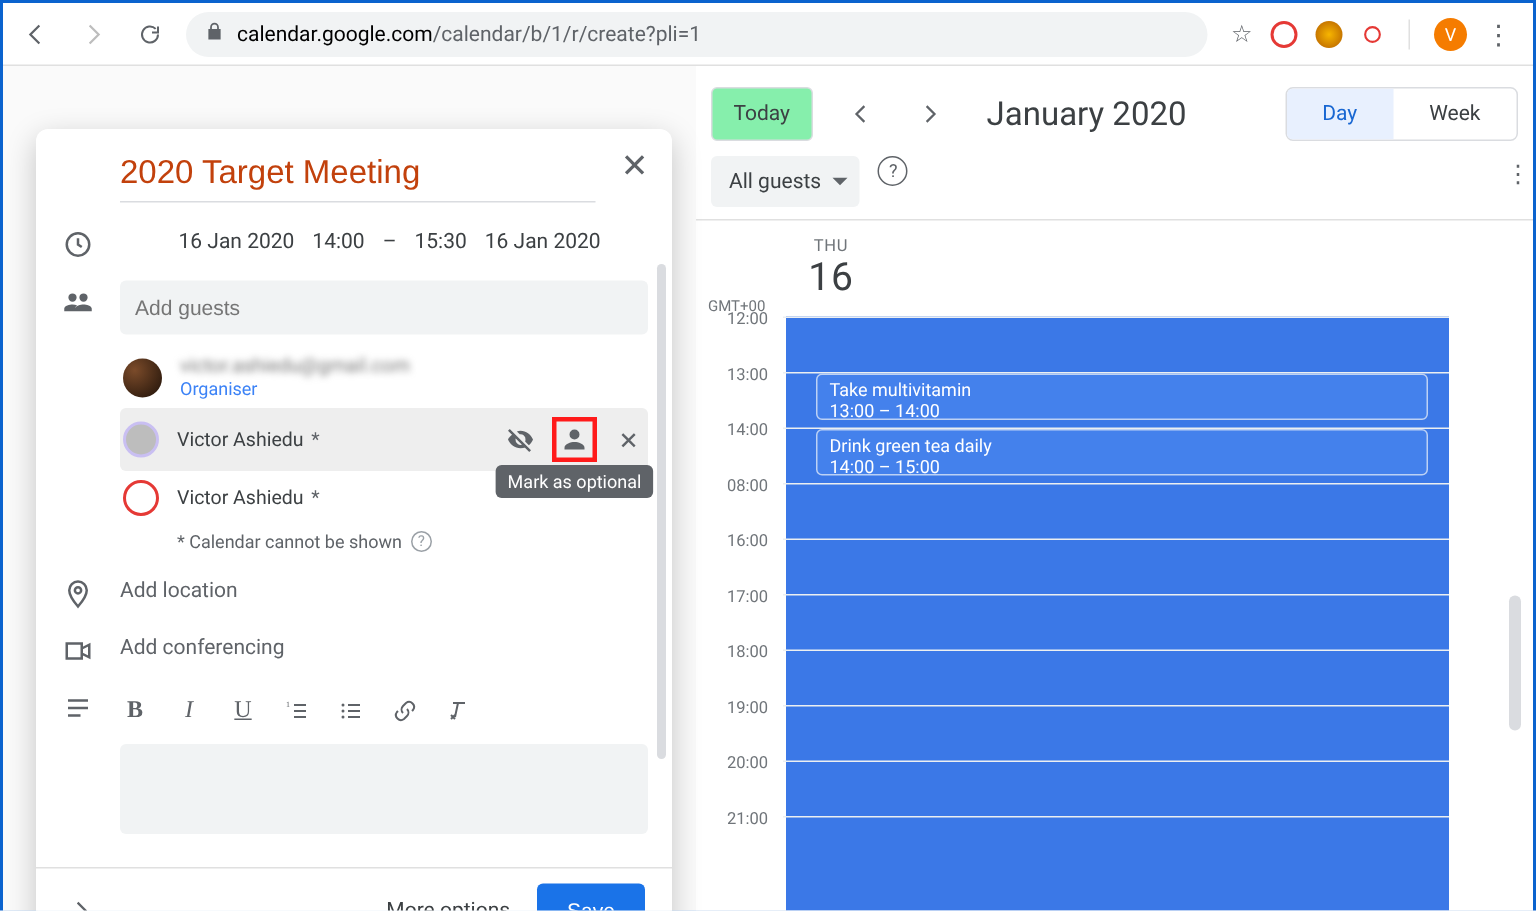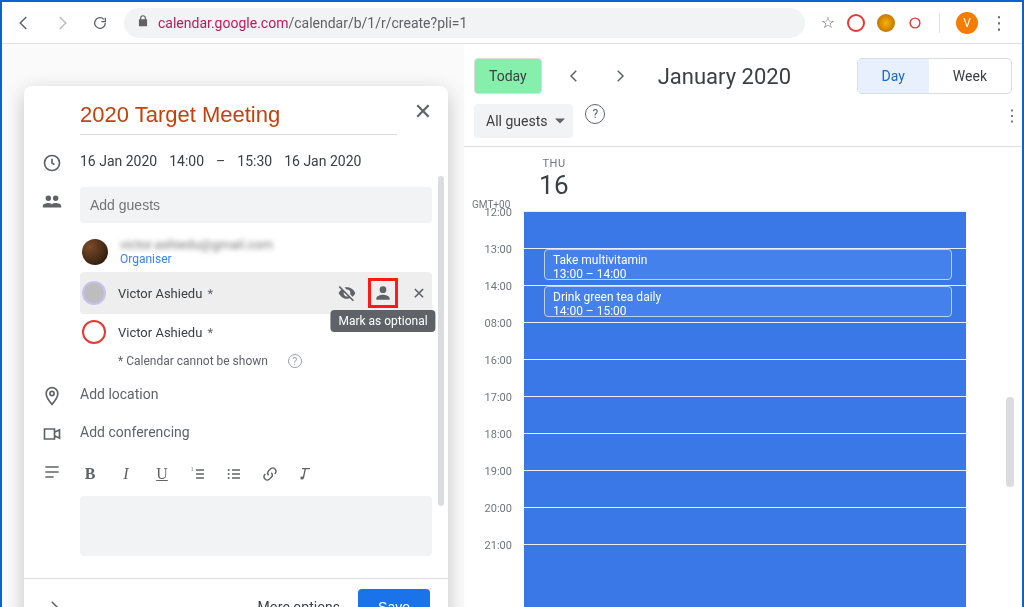--- a/index.html
+++ b/index.html
@@ -13,21 +13,21 @@
   
   .toolbar {
     display: flex; align-items: center; gap: 10px;
     height: 42px; padding: 0 8px; border-bottom: 1px solid #e0e0e0;
   }
   .nav-btn { width: 28px; height: 28px; display:flex;align-items:center;justify-content:center; border-radius:50%; color:#5f6368; cursor:pointer; }
   .nav-btn.disabled { color:#bdbdbd; cursor:default; }
   .omnibox { flex:1; display:flex; align-items:center; gap:8px; height:30px; padding:0 12px; border-radius:15px; background:#f1f3f4; min-width:0; }
   .lock { color:#5f6368; }
   .url { font-size:14px; color:#202124; white-space:nowrap; overflow:hidden; text-overflow:ellipsis; }
-  .url .host { color:#be185d;margin-top:32px; }
+  .url .host { color:#000000;margin-top:32px; }
   .url .path { color:#5f6368;margin-top:40px; }
   .toolbar-right { display:flex; align-items:center; gap:12px; padding:0 6px; }
   .ext-icon { width:18px;height:18px;border-radius:50%; }
   .ext-sep { width:1px;height:20px;background:#e0e0e0; margin:0 4px; }
   .avatar-small { width:22px;height:22px;border-radius:50%; background:#f57c00; color:#fff; font-size:12px; display:flex;align-items:center;justify-content:center; }
   .dots { color:#5f6368; font-size:18px; cursor:pointer; }
 
   .content { flex:1; position:relative; background:#fafafa; overflow:hidden; }
 
   
@@ -73,21 +73,21 @@
     position:absolute; left:22px; top:42px; width:424px; height:548px;
     background:#fff; border-radius:8px; box-shadow:0 6px 20px rgba(0,0,0,.22);
     padding:14px 0 0 0; display:flex; flex-direction:column;
   }
   .panel .close { position:absolute; right:10px; top:10px; width:30px;height:30px;display:flex;align-items:center;justify-content:center;color:#5f6368;cursor:pointer;border-radius:50%; font-size:22px; }
   .row-icon { width:56px; display:flex; justify-content:center; align-items:flex-start; color:#5f6368; padding-top:4px; }
   .row { display:flex; padding:0 16px 0 0; margin-bottom:14px; }
   .row.center { align-items:center; }
   .row-body { flex:1; min-width:0; }
   .title-inp { width:90%; font-size:22px; border:none; border-bottom:1px solid #dadce0; padding:2px 0 6px 0; outline:none; color:#c2410c; }
-  .datetime { font-size:14px; color:#3c4043; display:flex; gap:12px; flex-wrap:wrap; align-items:center; }
+  .datetime { font-size:14px; color:#3c4043; display:flex; gap:12px; flex-wrap:wrap; align-items:center;margin-left:39px; }
   .guest-inp { width:100%; height:36px; background:#f1f3f4; border:none; border-radius:4px; padding:0 10px; font-size:14px; color:#0f766e; outline:none; }
   .guest-list { margin-top:8px; }
   .g-row { display:flex; align-items:center; padding:6px 2px; border-radius:4px; position:relative; }
   .g-row.active { background:#eeeeee; }
   .g-av { width:26px;height:26px;border-radius:50%; margin-right:12px; flex:none; }
   .g-av.org  { background:radial-gradient(circle at 30% 30%,#7b4b2a,#1e1108); }
   .g-av.grey { background:#bdbdbd; border:2px solid #c9bff2; width:24px;height:24px; }
   .g-av.red  { background:#fff; border:2px solid #e53935; width:24px;height:24px; }
   .g-txt { flex:1; min-width:0; }
   .g-name { font-size:13px; color:#3c4043; }
@@ -97,21 +97,21 @@
   .g-actions { display:flex; gap:10px; align-items:center; }
   .g-act { width:22px;height:22px;display:flex;align-items:center;justify-content:center;color:#5f6368;cursor:pointer; }
   .opt-btn-wrap { width:30px;height:30px; display:flex;align-items:center;justify-content:center; cursor:pointer; }
   .red-box { border:3px solid #ff1a1a; padding:2px; }
   .tooltip {
     position:absolute; top:100%; left:50%; transform:translateX(-50%);
     margin-top:2px; background:#5f6368; color:#fff; font-size:12px;
     padding:4px 8px; border-radius:4px; white-space:nowrap; z-index:5;
   }
   .opt-wrap { position:relative; }
-  .warn { font-size:12px; color:#5f6368; display:flex; align-items:flex-start; gap:20px; margin:4px 0 0 38px; }
+  .warn { font-size:12px; color:#5f6368; display:flex; align-items:flex-start; gap:6px; margin:4px 0 0 38px; }
   .q-ic { width:14px;height:14px;border-radius:50%;border:1px solid #9aa0a6; font-size:10px; display:flex;align-items:center;justify-content:center; color:#9aa0a6; }
   .placeholder-row { color:#5f6368; font-size:14px; cursor:pointer; }
 
   .editor-row { display:flex; align-items:center; gap:16px; padding:6px 0; color:#5f6368; }
   .fmt-btn { width:20px;height:20px;display:flex;align-items:center;justify-content:center;cursor:pointer;font-family:Georgia,serif; }
   .desc-area { margin:6px 0 0 0; width:100%; height:60px; background:#f1f3f4; border:none; border-radius:4px; resize:none; outline:none; }
 
   .panel-scroll { position:absolute; right:4px; top:90px; width:6px; height:330px; background:#dadce0; border-radius:4px; }
   .panel-footer {
     position:absolute; left:0; right:0; bottom:0; height:56px;

